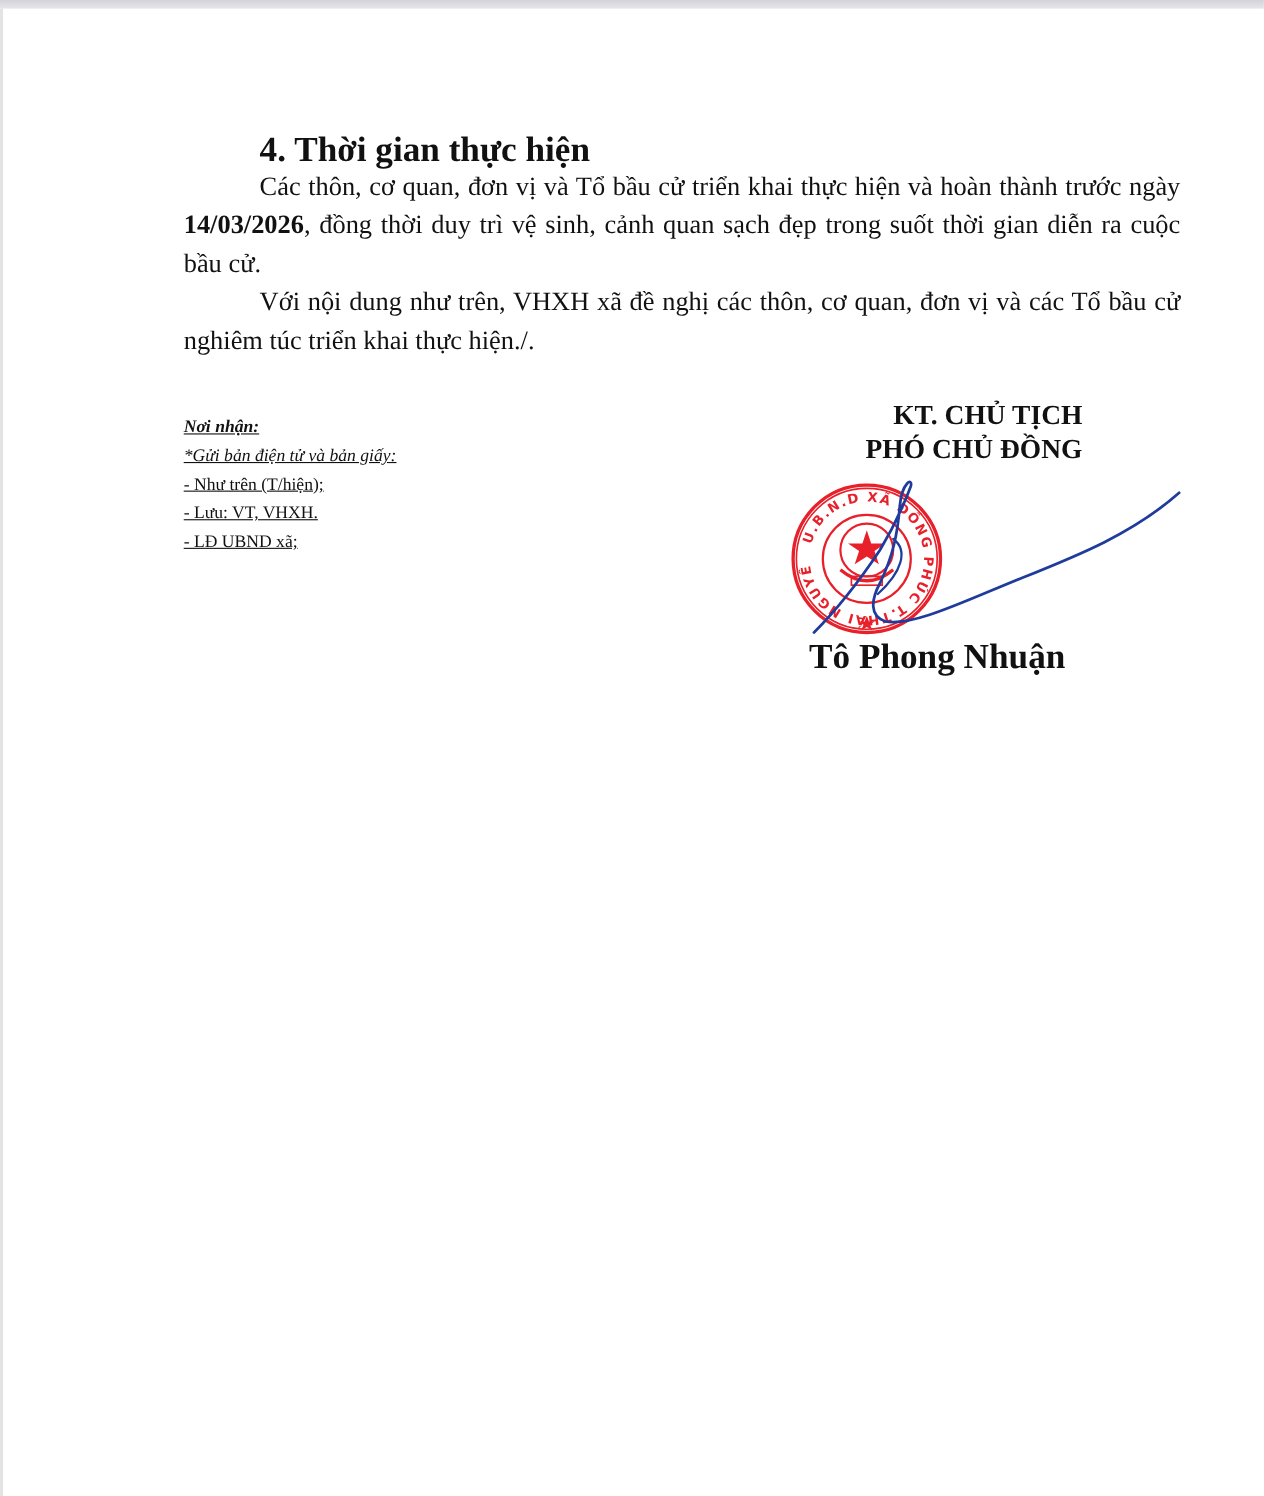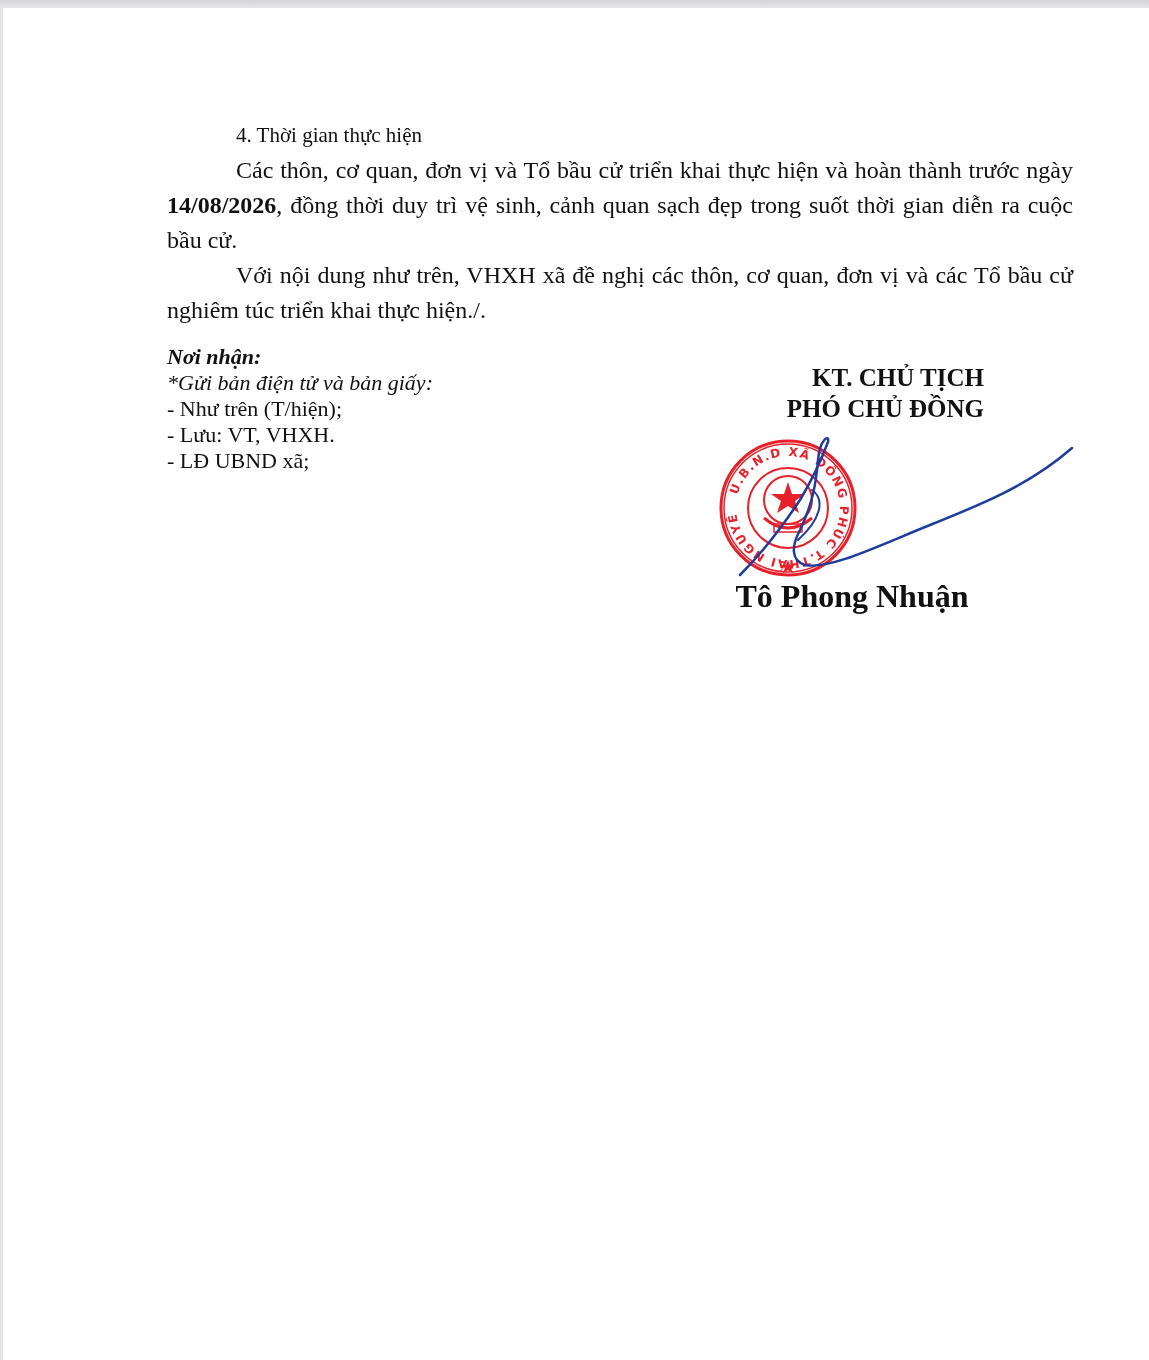--- a/index.html
+++ b/index.html
@@ -20,31 +20,31 @@
   }
   .page {
     position: absolute; left: 3px; top: 8px; width: 1146px; height: 1352px;
     background: #fff;
   }
   .body-text {
     position: absolute; left: 167px; top: 118px; width: 906px;
     font-size: 24px; line-height: 35px;
   }
   .heading {
-    font-weight: normal; padding-left: 69px; margin: 0;
-    font-size: 21px; line-height: 35px;
+    font-weight: bold; padding-left: 69px; margin: 0;
+    font-size: 32px; line-height: 35px;
   }
   .para {
     margin: 0; text-indent: 69px; text-align: justify;
     font-size: 24px; line-height: 35px;
   }
   .para b { font-weight: bold; }
   .recipients {
-    position: absolute; left: 167px; top: 344px;
-    font-size: 22px; line-height: 26px;
+    position: absolute; left: 167px; top: 376px;
+    font-size: 16px; line-height: 26px; text-decoration: underline;
   }
   .recipients .title { font-weight: bold; font-style: italic; }
   .recipients .sub { font-style: italic; }
   .sign-block {
     position: absolute; left: 720px; top: 362px; width: 264px;
     text-align: right; font-weight: bold;
     font-size: 25px; line-height: 31px;
   }
   .seal {
     position: absolute; left: 718px; top: 438px; width: 140px; height: 140px;
@@ -59,21 +59,21 @@
 </style>
 </head>
 <body>
 
 <div class="top-shadow"></div>
 <div class="left-edge"></div>
 <div class="page"></div>
 
 <div class="body-text">
   <p class="heading">4. Thời gian thực hiện</p>
-  <p class="para"><span>Các thôn, cơ quan, đơn vị và Tổ bầu cử triển khai thực hiện và hoàn thành trước ngày </span><b>14/08/2026</b><span>, đồng thời duy trì vệ sinh, cảnh quan sạch đẹp trong suốt thời gian diễn ra cuộc bầu cử.</span></p>
+  <p class="para"><span>Các thôn, cơ quan, đơn vị và Tổ bầu cử triển khai thực hiện và hoàn thành trước ngày </span><b>14/03/2026</b><span>, đồng thời duy trì vệ sinh, cảnh quan sạch đẹp trong suốt thời gian diễn ra cuộc bầu cử.</span></p>
   <p class="para">Với nội dung như trên, VHXH xã đề nghị các thôn, cơ quan, đơn vị và các Tổ bầu cử nghiêm túc triển khai thực hiện./.</p>
 </div>
 
 <div class="recipients">
   <div class="title">Nơi nhận:</div>
   <div class="sub">*Gửi bản điện tử và bản giấy:</div>
   <div>- Như trên (T/hiện);</div>
   <div>- Lưu: VT, VHXH.</div>
   <div>- LĐ UBND xã;</div>
 </div>

